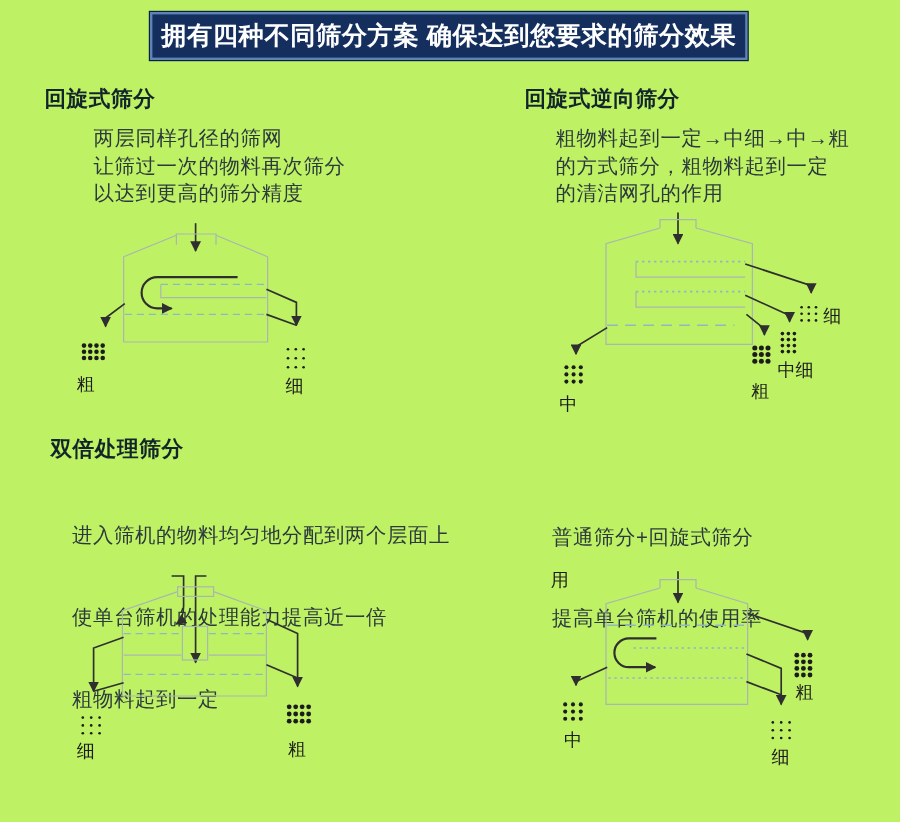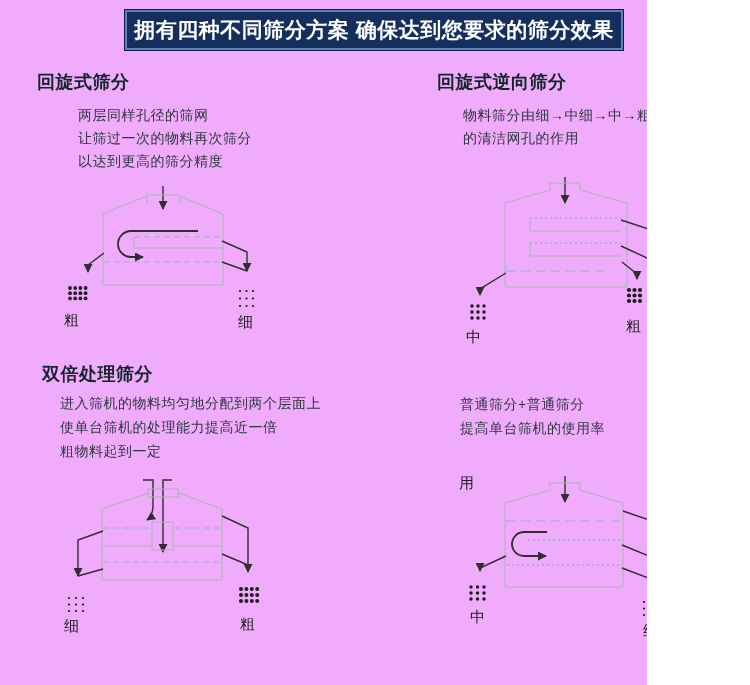--- a/index.html
+++ b/index.html
@@ -1,27 +1,27 @@
 <!DOCTYPE html>
 <html style="--banner-bg: #142f5d; --banner-border: #5e83b8; --heading: #12252a; --body-text: #2c393d; --machine-outline: #a9b6b1; --screen-dash: #8fb7c4; --arrow: #2f2f2f;"><head>
 <meta charset="utf-8">
 <style>
   html,body{margin:0;padding:0;background:#fff;}
-  .page{position:relative;width:647px;height:685px;background:#f0abfc;overflow:hidden;
+  .page{position:relative;width:750px;height:685px;background:#bef264;overflow:hidden;
         font-family:"Liberation Sans",sans-serif;}
   .banner{position:absolute;left:125px;top:10px;width:498px;height:40px;box-sizing:border-box;
           background:var(--banner-bg,#142f5d);border:2px solid var(--banner-border,#5e83b8);
           outline:1px solid #0b1f45;display:flex;align-items:center;justify-content:center;}
   .banner-text{color:#fff;font-size:21px;font-weight:bold;white-space:nowrap;letter-spacing:0.5px;}
   section{position:absolute;left:0;top:0;width:100%;height:100%;}
   .qtitle{position:absolute;margin:0;font-size:18px;font-weight:bold;letter-spacing:0.5px;
           color:var(--heading,#12252a);white-space:nowrap;}
-  .qdesc{position:absolute;font-size:14px;color:var(--body-text,#2c393d);letter-spacing:0.5px;}
+  .qdesc{position:absolute;font-size:17px;color:var(--body-text,#2c393d);letter-spacing:0.5px;}
   .qdesc div{line-height:23px;white-space:nowrap;}
-  .sec-double .qdesc div,.sec-combined .qdesc div{line-height:24px;}
+  .sec-double .qdesc div,.sec-combined .qdesc div{line-height:24px;margin-top:44px;}
   svg.diagram{position:absolute;overflow:visible;}
   .machine{stroke:var(--machine-outline,#a9b6b1);stroke-width:1;fill:none;}
   .screen{stroke:var(--screen-dash,#8fb7c4);stroke-width:1.2;fill:none;}
   .d-med{stroke-dasharray:6 4;}
   .d-long{stroke-dasharray:9 6;}
   .d-dot{stroke-dasharray:2 3;stroke-width:1.4;}
   .flow{stroke:var(--arrow,#2f2f2f);stroke-width:1.4;fill:none;}
   .flow-thick{stroke:var(--arrow,#2f2f2f);stroke-width:1.8;fill:none;}
   .dots{fill:#1c1c1c;stroke:none;}
   .dlabel{font-family:"DejaVu Serif",serif;font-size:15px;fill:#1c1c1c;}
@@ -84,21 +84,22 @@
           <circle cx="13" cy="15" r="1.1"></circle>
         </g>
       <text class="dlabel" x="64" y="325">粗</text>
       <text class="dlabel" x="238" y="327">细</text>
     </svg>
   </section>
 
   <section class="sec-rotary-reverse">
     <h2 class="qtitle" style="left:437px;top:70px">回旋式逆向筛分</h2>
     <div class="qdesc" style="left:463px;top:104px">
-      <div>物料筛分由细→中细→中→粗</div>
+      <div>粗物料起到一定→中细→中→粗</div>
+      <div>的方式筛分，粗物料起到一定</div>
       <div>的清洁网孔的作用</div>
     </div>
     <svg class="diagram" style="left:430px;top:176px" width="310" height="170" viewBox="430 176 310 170">
       <line class="flow" x1="565" y1="177" x2="565" y2="203" marker-end="url(#arr)"></line>
       <path class="machine" d="M550,190 L550,183 L580,183 L580,190"></path>
       <path class="machine" d="M550,190 L505,203 L505,287 L627,287 L627,203 L580,190"></path>
       <line class="screen d-dot" x1="530" y1="218" x2="621" y2="218"></line>
       <path class="machine" d="M530,218 L530,231 L621,231"></path>
       <line class="screen d-dot" x1="530" y1="243" x2="621" y2="243"></line>
       <path class="machine" d="M530,243 L530,256 L621,256"></path>
@@ -208,21 +209,21 @@
           <circle cx="10.8" cy="12" r="2"></circle>
           <circle cx="16.200000000000003" cy="12" r="2"></circle>
         </g>
       <text class="dlabel" x="64" y="631">细</text>
       <text class="dlabel" x="240" y="629">粗</text>
     </svg>
   </section>
 
   <section class="sec-combined">
     <div class="qdesc" style="left:460px;top:392px">
-      <div>普通筛分+普通筛分</div>
+      <div>普通筛分+回旋式筛分</div>
       <div>提高单台筛机的使用率</div>
     </div>
     <svg class="diagram" style="left:430px;top:460px" width="312" height="200" viewBox="430 460 312 200">
       <text class="dlabel" x="459" y="488">用</text>
       <line class="flow" x1="565" y1="476" x2="565" y2="502" marker-end="url(#arr)"></line>
       <path class="machine" d="M550,490 L550,483 L580,483 L580,490"></path>
       <path class="machine" d="M550,490 L505,503 L505,587 L623,587 L623,503 L580,490"></path>
       <line class="screen d-long" x1="506" y1="521" x2="622" y2="521"></line>
       <line class="screen d-dot" x1="528" y1="540" x2="622" y2="540"></line>
       <path class="flow-thick" d="M547,532 L524,532 A12,12 0 0 0 524,556 L546,556" marker-end="url(#arr)"></path>

